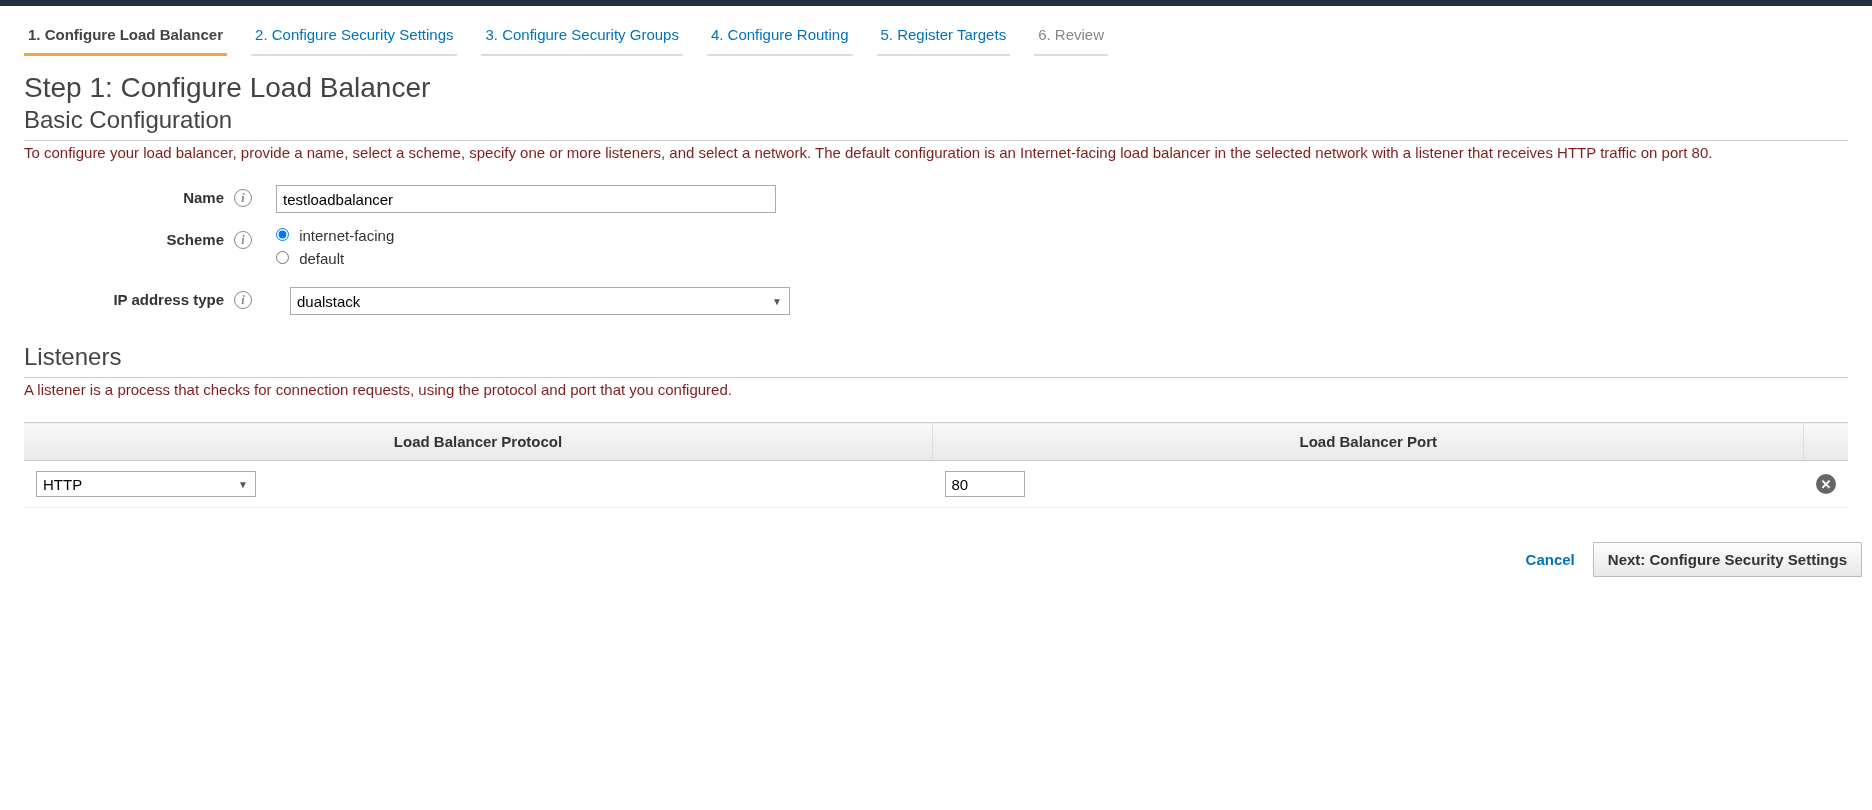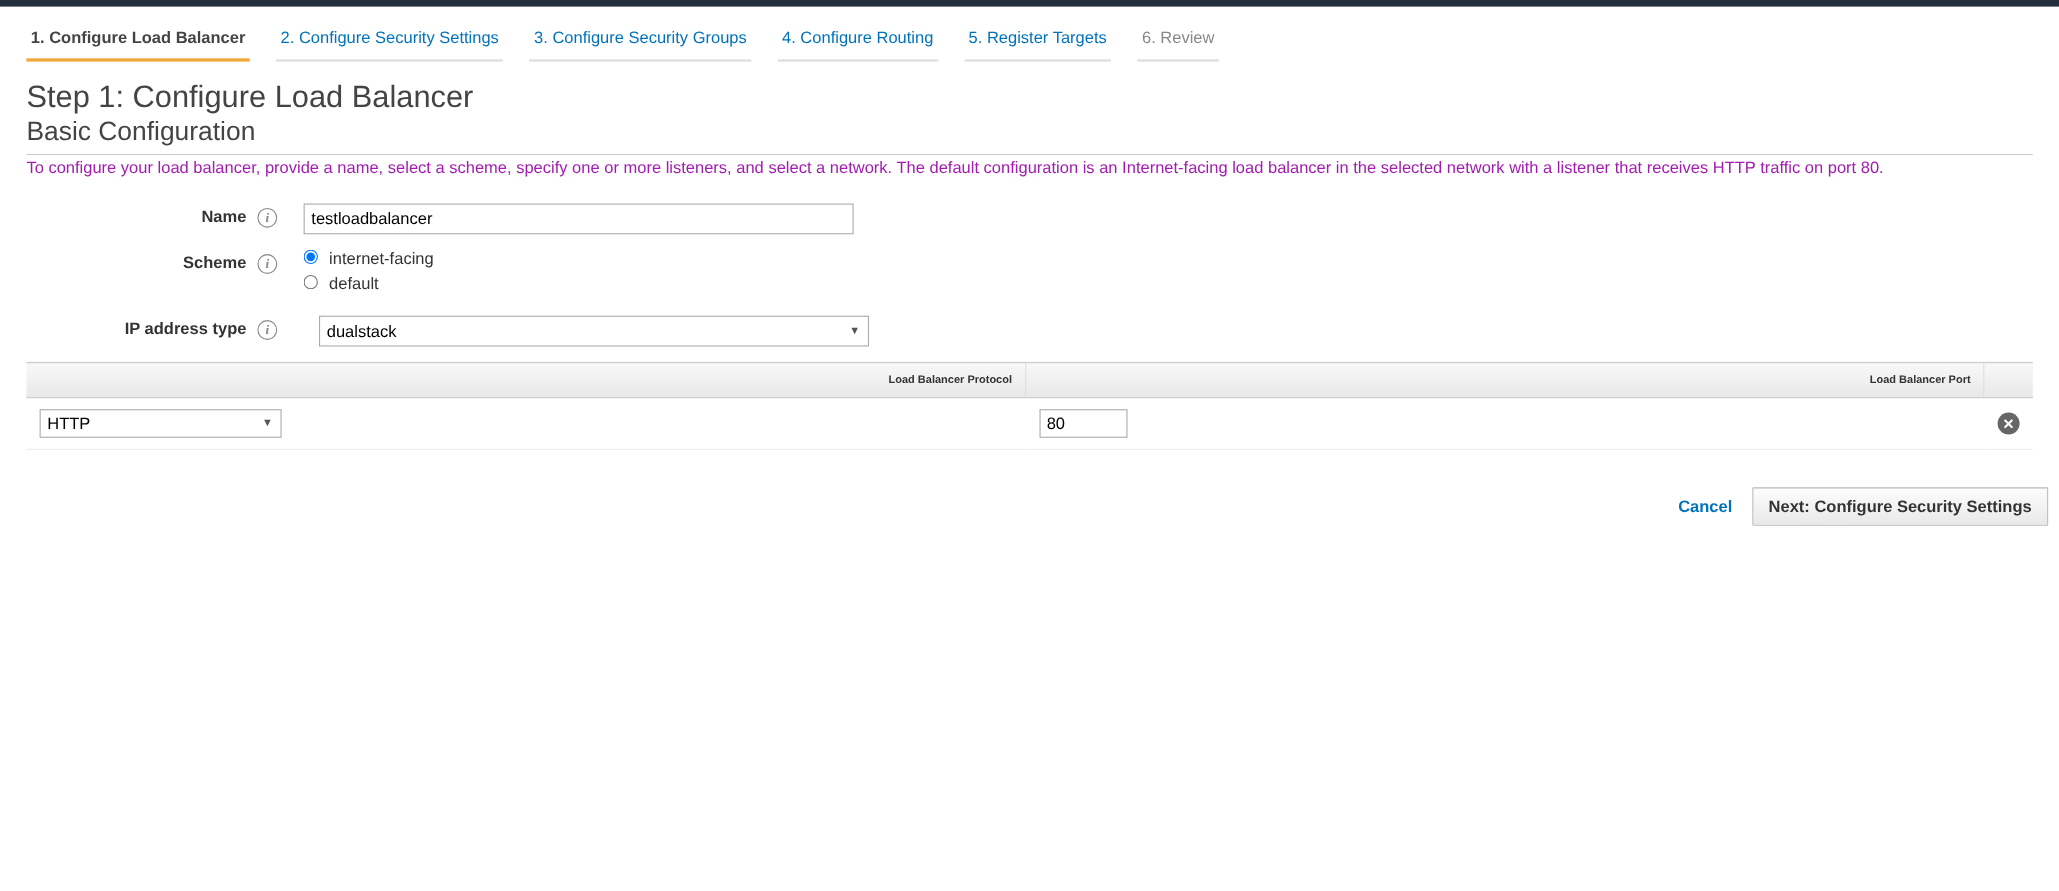--- a/index.html
+++ b/index.html
@@ -51,21 +51,21 @@
     font-weight: 400;
     color: #444;
     border-bottom: 1px solid #ccc;
     padding-bottom: 6px;
     margin-bottom: 0;
     margin-top: 0;
   }
   h2.section-title.nomargin-top { margin-top: 28px; }
   p.desc {
     font-size: 15px;
-    color: #a21caf;
+    color: #7f1d1d;
     line-height: 1.6;
     margin-bottom: 20px;
   }
   .form-row {
     display: flex;
     align-items: flex-start;
     margin-bottom: 14px;
   }
   .form-label {
     width: 200px;
@@ -132,26 +132,26 @@
     font-size: 10px;
     color: #555;
     pointer-events: none;
   }
   .listeners-table {
     width: 100%;
     border-collapse: collapse;
     margin-top: 8px;
   }
   .listeners-table thead th {
-    text-align: right;
+    text-align: center;
     background: linear-gradient(#f8f8f8, #e8e8e8);
     border-top: 1px solid #ccc;
     border-bottom: 1px solid #ccc;
     padding: 10px 12px;
-    font-size: 10px;
+    font-size: 15px;
     font-weight: bold;
   }
   .listeners-table thead th + th {
     border-left: 1px solid #ddd;
   }
   .listeners-table tbody td {
     padding: 10px 12px;
     border-bottom: 1px solid #eee;
     vertical-align: middle;
   }
@@ -274,21 +274,23 @@
     <span class="info-icon">i</span>
     <div class="form-control">
       <div class="select-wrap">
         <select class="dropdown">
           <option>dualstack</option>
         </select>
       </div>
     </div>
   </div>
 
-
+  <h2 class="section-title nomargin-top">Listeners</h2>
+
+  <p class="desc">A listener is a process that checks for connection requests, using the protocol and port that you configured.</p>
 
   <table class="listeners-table">
     <thead>
       <tr>
         <th style="width:50%">Load Balancer Protocol</th>
         <th style="width:48%">Load Balancer Port</th>
         <th style="width:2%"></th>
       </tr>
     </thead>
     <tbody>

